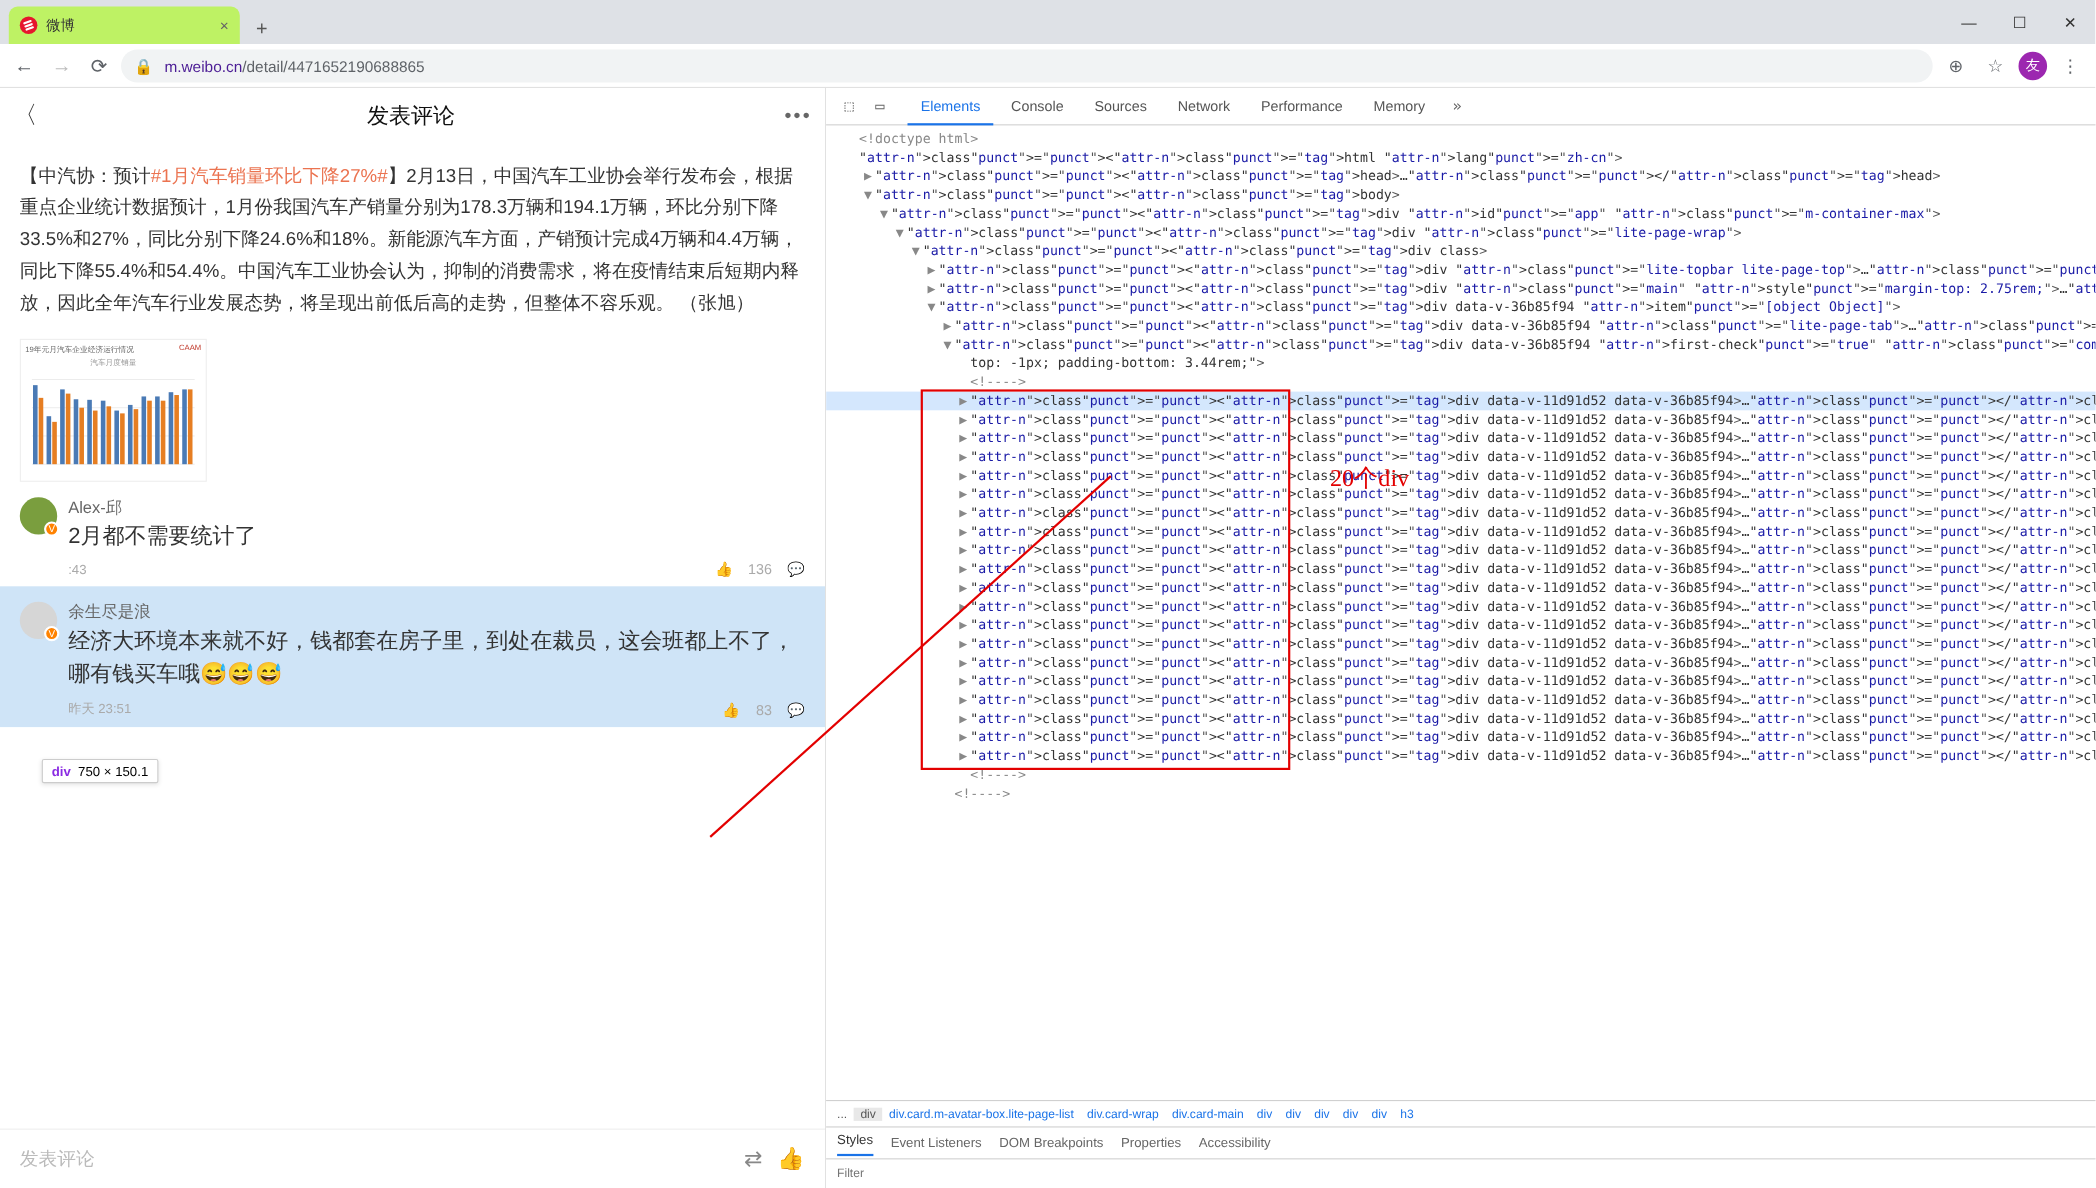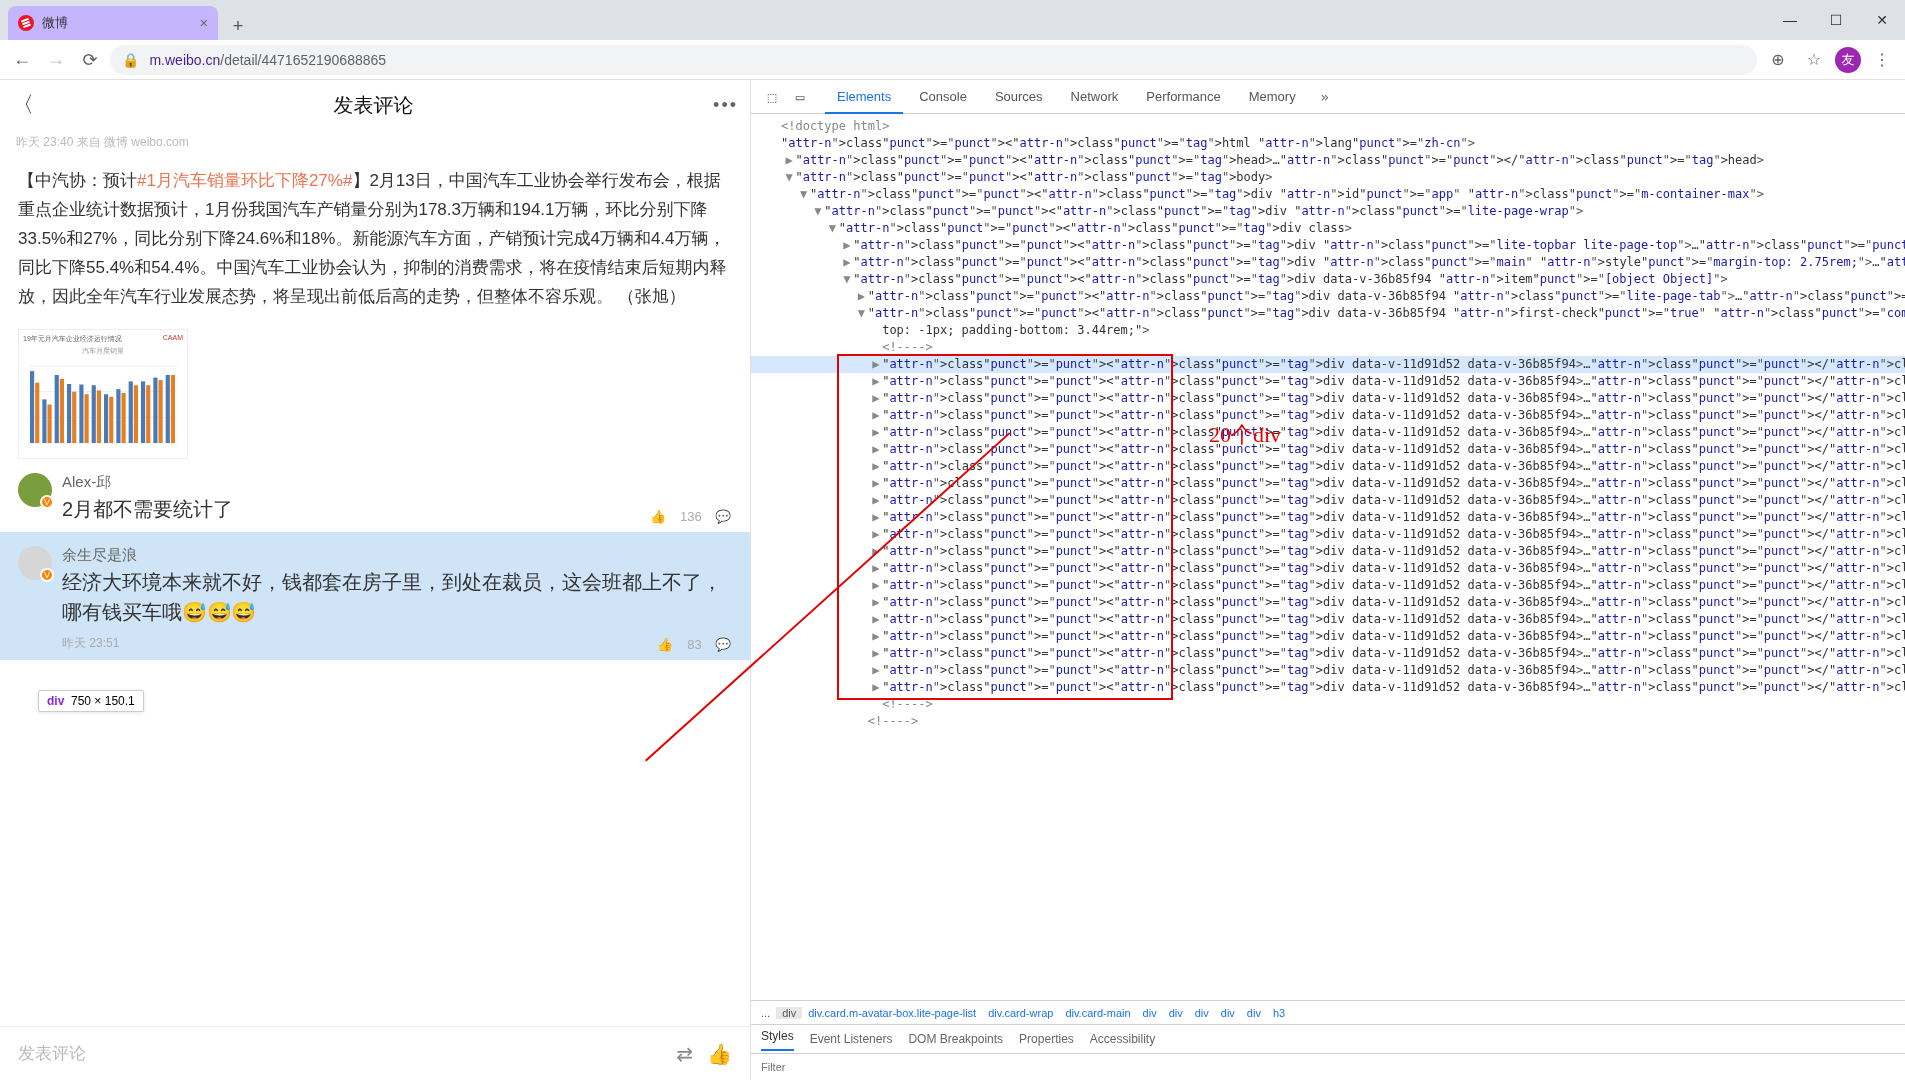--- a/index.html
+++ b/index.html
@@ -1,20 +1,20 @@
 <!DOCTYPE html>
 <html><head>
 <meta charset="utf-8">
 <style>
 * { box-sizing: border-box; margin: 0; padding: 0; }
 html, body { width: 1905px; height: 1080px; font-family: "Microsoft YaHei", Arial, sans-serif; overflow: hidden; background: #fff; }
 
 
 .titlebar { height: 40px; background: #dee1e6; display: flex; align-items: flex-end; }
-.tab { display: flex; align-items: center; background: #c4b5fd; height: 34px; border-radius: 8px 8px 0 0; padding: 0 10px 0 10px; margin-left: 8px; min-width: 210px; gap: 8px; font-size: 13px; color: #333; }
+.tab { display: flex; align-items: center; background: #bef264; height: 34px; border-radius: 8px 8px 0 0; padding: 0 10px 0 10px; margin-left: 8px; min-width: 210px; gap: 8px; font-size: 13px; color: #333; }
 .favicon { width:16px; height:16px; border-radius:50%; background:#e6162d; position:relative; }
 .favicon::after { content:""; position:absolute; left:4px; top:7px; width:8px; height:2px; background:#fff; border-radius:1px; box-shadow:0 -3px 0 #fff,0 3px 0 #fff; transform:rotate(-20deg); }
 .tab .close { margin-left:auto; font-size:14px; color:#666; }
 .newtab { width:28px; height:28px; display:flex; align-items:center; justify-content:center; font-size:18px; color:#555; margin-left:6px; }
 .wincontrols { margin-left:auto; display:flex; }
 .wincontrols div { width:46px; height:40px; display:flex; align-items:center; justify-content:center; font-size:14px; color:#333; }
 
 .toolbar { height:40px; background:#fff; border-bottom:1px solid #e1e1e1; display:flex; align-items:center; padding:0 8px; gap:6px; }
 .navbtn { width:28px; height:28px; display:flex; align-items:center; justify-content:center; color:#5f6368; font-size:18px; }
 .navbtn.dis { color:#bdbdbd; }
@@ -127,21 +127,20 @@
 
 <div class="content">
 
   <div class="page">
     <div class="page-inner">
       <div class="wb-topbar">
         <span class="wb-back">〈</span>
         <span class="wb-title">发表评论</span>
         <span class="wb-more">•••</span>
       </div>
-      <div class="meta-line">昨天 23:40 来自 微博 weibo.com</div>
       <div class="post-body">
         <span>【中汽协：预计</span><a href="#">#1月汽车销量环比下降27%#</a><span>】2月13日，中国汽车工业协会举行发布会，根据重点企业统计数据预计，1月份我国汽车产销量分别为178.3万辆和194.1万辆，环比分别下降33.5%和27%，同比分别下降24.6%和18%。新能源汽车方面，产销预计完成4万辆和4.4万辆，同比下降55.4%和54.4%。中国汽车工业协会认为，抑制的消费需求，将在疫情结束后短期内释放，因此全年汽车行业发展态势，将呈现出前低后高的走势，但整体不容乐观。  （张旭）</span>
       </div>
       <div class="chart-thumb">
         <div class="ct-title">
             <span>19年元月汽车企业经济运行情况</span>
             <span style="color:#c0392b">CAAM</span>
           </div>
         <div class="ct-sub">汽车月度销量</div>
         <svg viewBox="0 0 160 95" id="mini-chart">
@@ -177,20 +176,21 @@
       </div>
 
 
       <div class="comment">
         <div class="av">
             <div class="badge">V</div>
           </div>
         <div class="cbody">
           <div class="cname">Alex-邱</div>
           <div class="ctext">2月都不需要统计了</div>
+          <div class="ctime">:43</div>
         </div>
         <div class="cactions">
           <span>👍</span>
             <span>136</span>
           <span>💬</span>
         </div>
       </div>
 
       <div class="comment hl">
         <div class="av">

